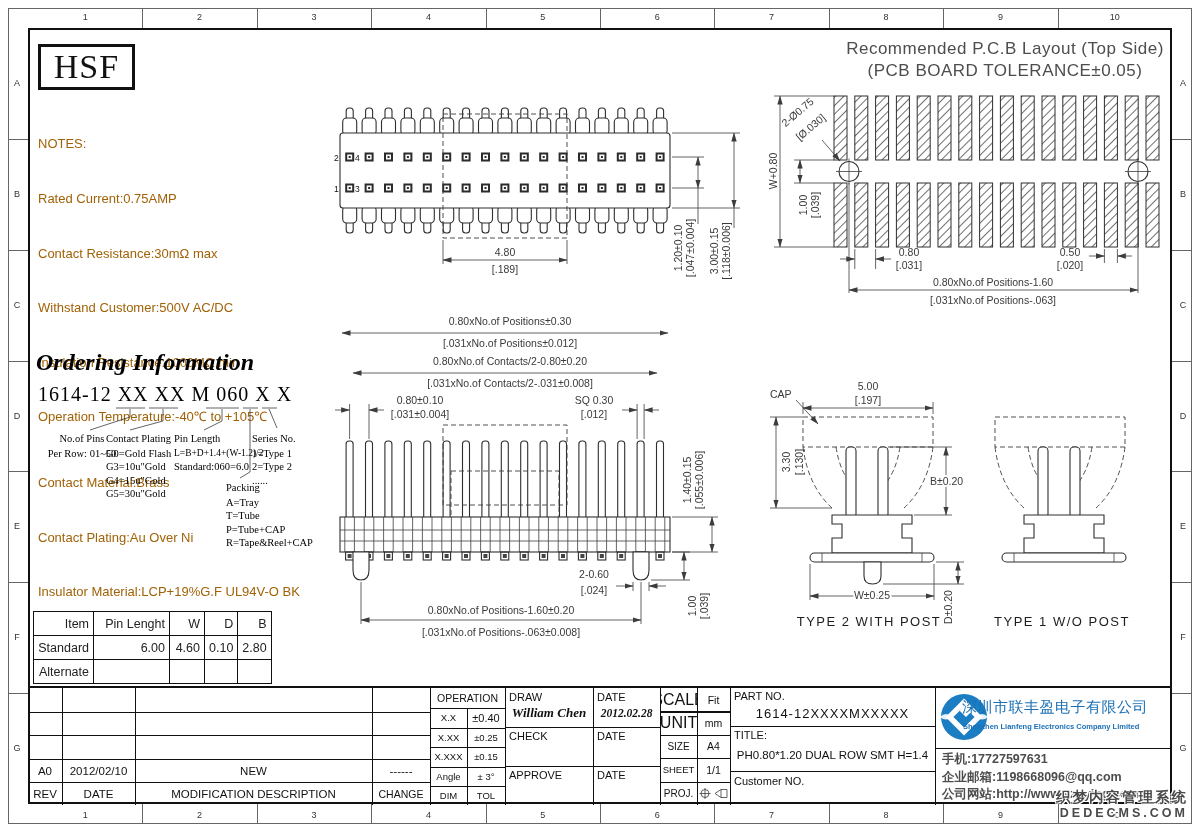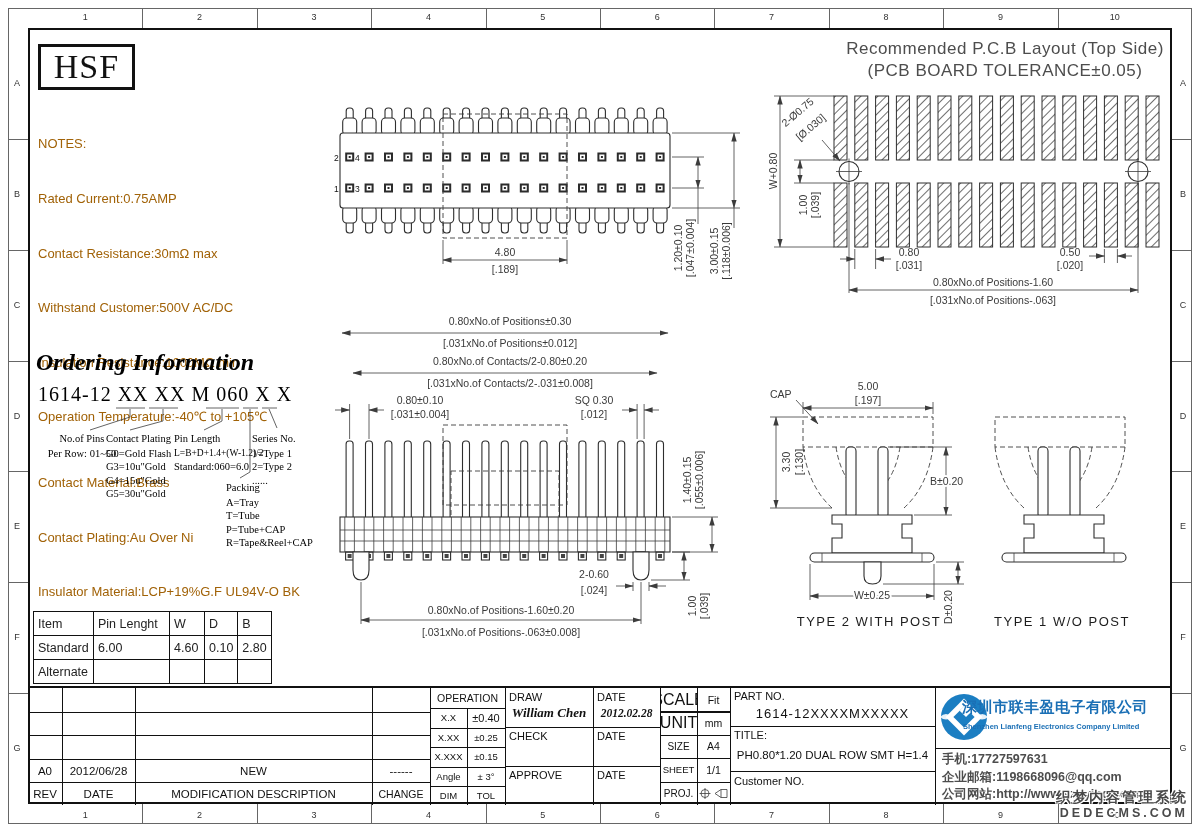--- a/index.html
+++ b/index.html
@@ -15,28 +15,28 @@
 .ztickh{position:absolute;width:20px;height:1px;background:#666}
 #hsf-box{position:absolute;left:38px;top:44px;width:97px;height:46px;border:3px solid #111;display:flex;align-items:center;justify-content:center;font-family:"Liberation Serif",serif;font-size:34px;color:#111;letter-spacing:1px}
 #notes{position:absolute;left:38px;top:99px;font-size:13px;color:#a16207;line-height:18.2px;white-space:pre}
 #notes .grp2{margin-top:11px}
 #pcb-title{position:absolute;left:830px;top:38px;width:350px;text-align:center;font-size:17px;color:#4d4d4d;line-height:22px;letter-spacing:.5px}
 #ordering-title{position:absolute;left:36px;top:349px;font-family:"Liberation Serif",serif;font-style:italic;font-weight:bold;font-size:24px;color:#000}
 #ordering-code{position:absolute;left:38px;top:383px;font-family:"Liberation Serif",serif;font-size:20px;color:#000;letter-spacing:1px;white-space:nowrap}
 .ogroup{position:absolute;font-family:"Liberation Serif",serif;font-size:10.5px;line-height:13.5px;color:#000;white-space:nowrap}
 .ogroup div:first-child{margin-bottom:1px}
 #spec-table{position:absolute;left:33px;top:611px;border-collapse:collapse;font-size:12.5px;color:#222}
-#spec-table td{border:1.6px solid #111;text-align:left;height:24px;padding:0 4px}
+#spec-table td{border:1.6px solid #111;text-align:right;height:24px;padding:0 4px}
 #footer{position:absolute;left:28px;top:686px;width:1144px;height:118px;border-top:2px solid #111;font-size:11.5px}
 .vl{position:absolute;width:1.3px;background:#111;top:0;height:117px}
 .hl{position:absolute;height:1.3px;background:#111}
 .cell{position:absolute;display:flex;align-items:center;justify-content:center;color:#111;overflow:hidden}
 .lab{position:absolute;color:#111;font-size:11px;white-space:nowrap}
 .script{font-family:"Liberation Serif",serif;font-style:italic;font-weight:bold}
-#company-cn{position:absolute;left:962px;top:698px;font-size:15px;font-weight:bold;color:#1a6fb5;letter-spacing:.5px;white-space:nowrap}
+#company-cn{position:absolute;left:962px;top:698px;font-size:15px;font-weight:normal;color:#1a6fb5;letter-spacing:.5px;white-space:nowrap}
 #company-en{position:absolute;left:963px;top:722px;font-size:7.5px;font-weight:bold;color:#1a6fb5;white-space:nowrap}
 #company-contact{position:absolute;left:942px;top:751px;font-size:12.5px;font-weight:bold;color:#4d4d4d;line-height:17.5px;white-space:nowrap}
 #watermark{position:absolute;left:988px;top:789px;width:200px;text-align:right;font-weight:bold;color:#4a4a4a;z-index:10;line-height:16px;
  text-shadow:1px 1px 0 #fff,-1px -1px 0 #fff,1px -1px 0 #fff,-1px 1px 0 #fff}
 #watermark .w1{font-size:14.5px;letter-spacing:2px}
 #watermark .w2{font-size:12.5px;letter-spacing:3px}
 #draw{position:absolute;left:0;top:0;pointer-events:none}
 .ol{fill:#fff;stroke:#2e2e2e;stroke-width:1.1}
 .ln{stroke:#2e2e2e;stroke-width:1.1;fill:none}
 .thin{stroke:#3c3c3c;stroke-width:.8;fill:none}
@@ -160,21 +160,21 @@
     <div class="hl" style="left:477px;top:78px;width:155px"></div>
     <div class="hl" style="left:632px;top:23.4px;width:70px"></div>
     <div class="hl" style="left:632px;top:46.8px;width:70px"></div>
     <div class="hl" style="left:632px;top:70.2px;width:70px"></div>
     <div class="hl" style="left:632px;top:93.6px;width:70px"></div>
     <div class="hl" style="left:702px;top:38px;width:205px"></div>
     <div class="hl" style="left:702px;top:83px;width:205px"></div>
     <div class="hl" style="left:907px;top:60px;width:237px"></div>
 
     <div class="cell" style="left:0;top:71px;width:34px;height:23px">A0</div>
-    <div class="cell" style="left:34px;top:71px;width:73px;height:23px">2012/06/28</div>
+    <div class="cell" style="left:34px;top:71px;width:73px;height:23px">2012/02/10</div>
     <div class="cell" style="left:107px;top:71px;width:237px;height:23px">NEW</div>
     <div class="cell" style="left:344px;top:71px;width:58px;height:23px">------</div>
     <div class="cell" style="left:0;top:94px;width:34px;height:23px">REV</div>
     <div class="cell" style="left:34px;top:94px;width:73px;height:23px">DATE</div>
     <div class="cell" style="left:107px;top:94px;width:237px;height:23px">MODIFICATION  DESCRIPTION</div>
     <div class="cell" style="left:344px;top:94px;width:58px;height:23px;font-size:10.5px">CHANGE</div>
 
     <div class="cell" style="left:402px;top:0;width:75px;height:20px;font-size:10.5px">OPERATION</div>
     <div class="cell" style="left:402px;top:20px;width:37px;height:19.5px;font-size:9.5px">X.X</div>
     <div class="cell" style="left:439px;top:20px;width:38px;height:19.5px;font-size:11px">±0.40</div>

